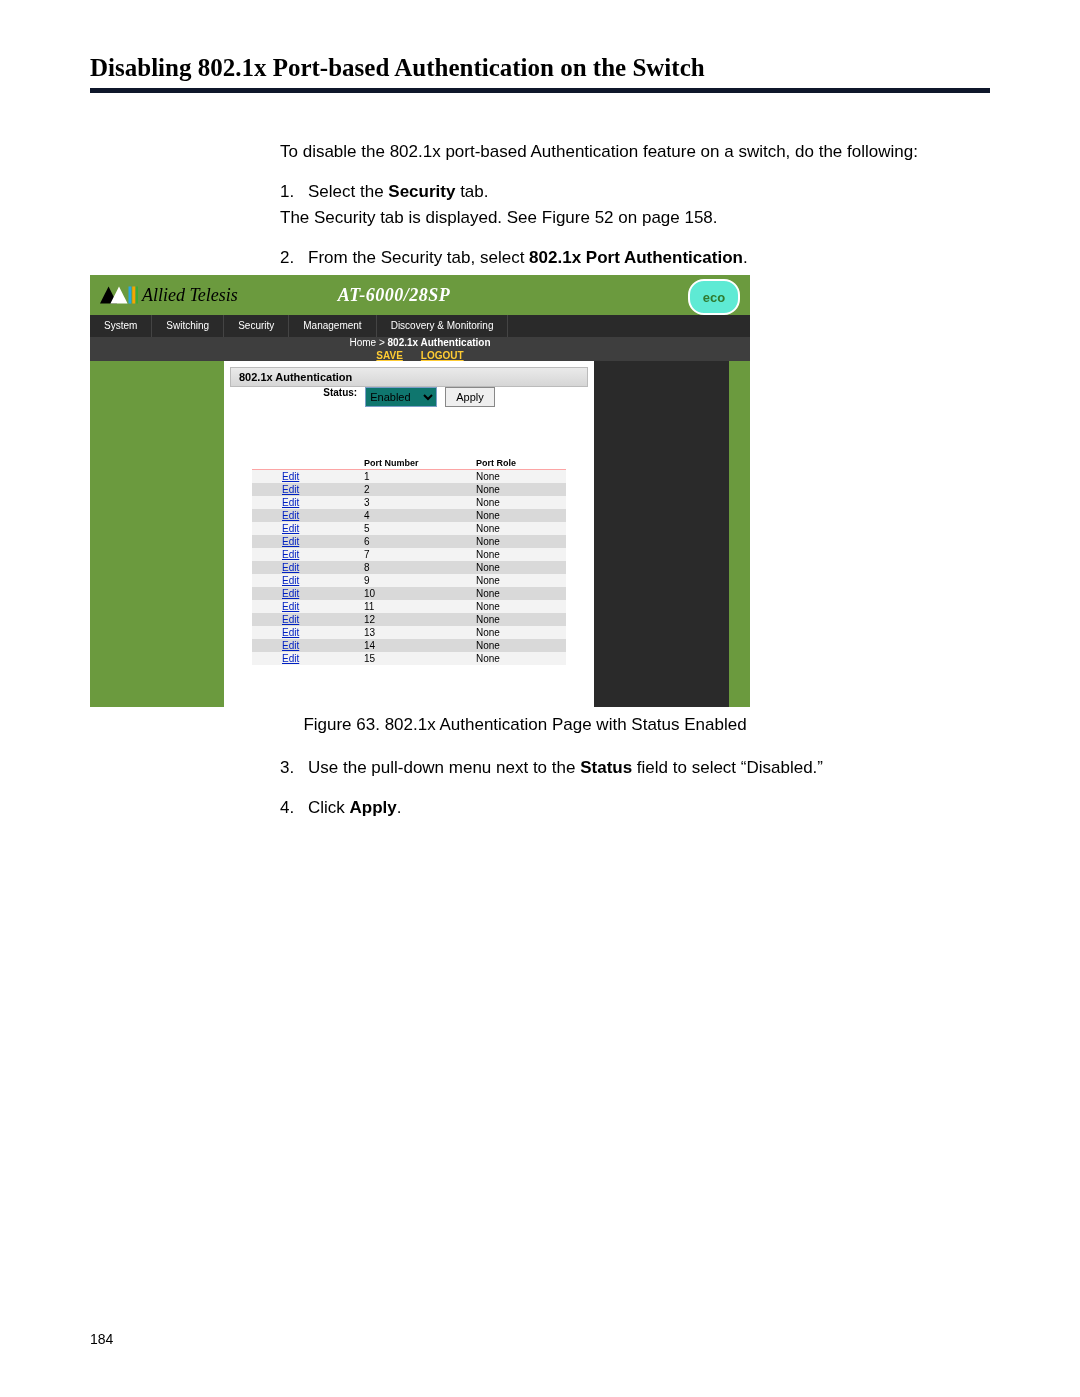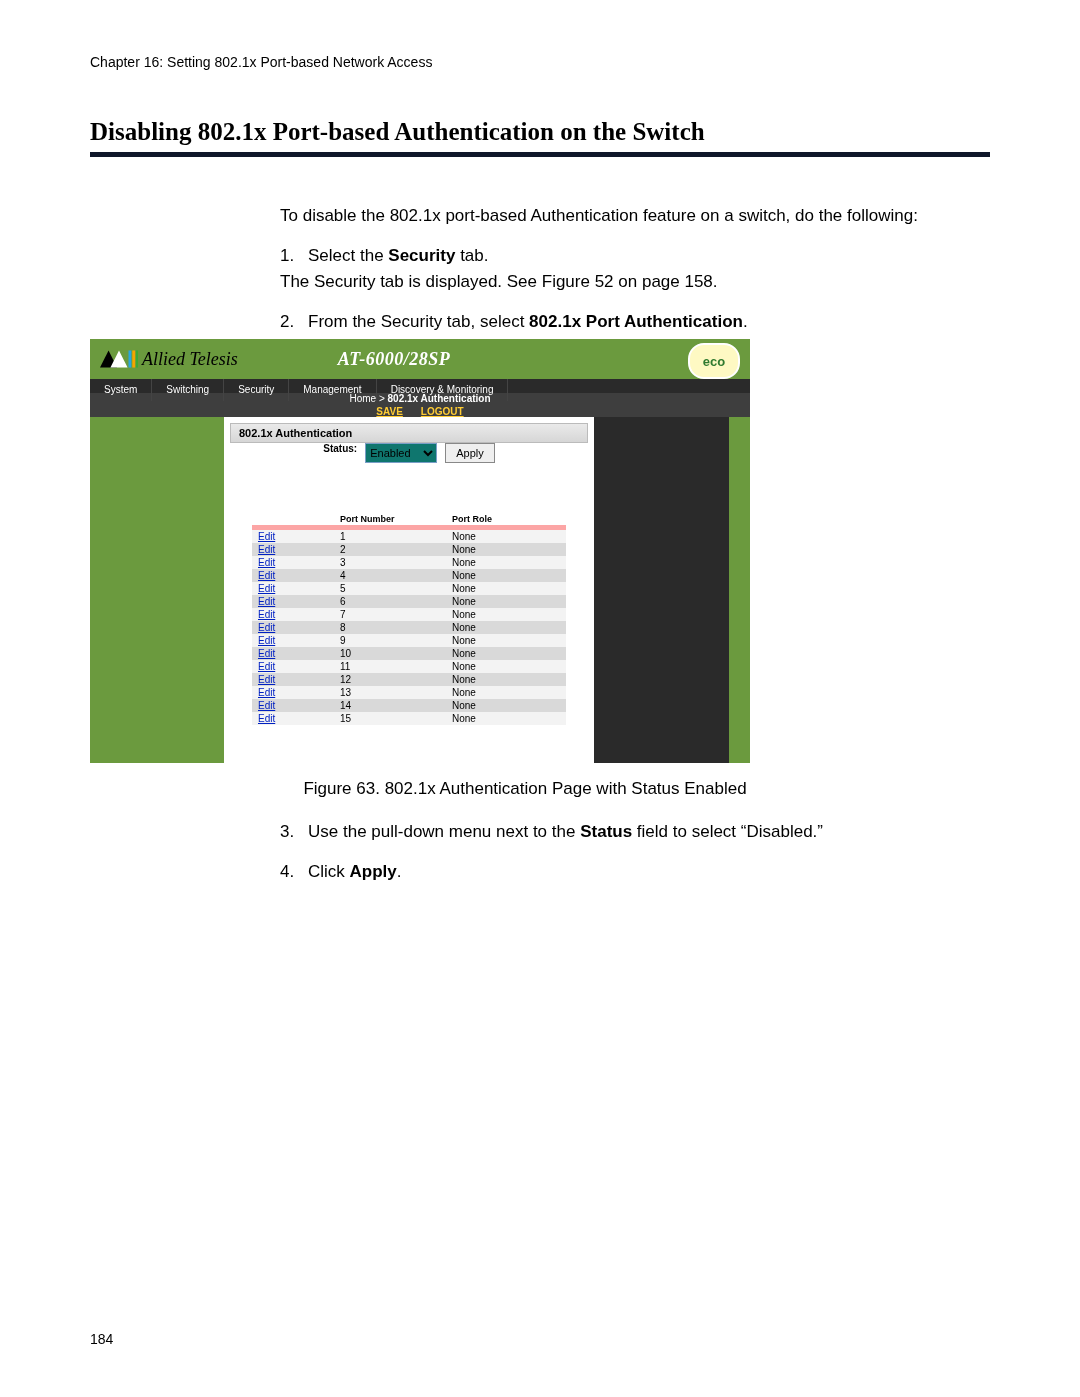--- a/index.html
+++ b/index.html
@@ -50,27 +50,27 @@
   }
   .at-logo { display:flex; align-items:center; gap:4px; }
   .at-mark { width:38px; height:18px; position:relative; }
   .at-mark svg { display:block; }
   .at-text { font: italic 18px Georgia, serif; color:#000; white-space:nowrap; }
   .at-model { font: bold italic 18px Georgia, serif; color:#fff; margin-left:100px; letter-spacing:0.5px; }
   .eco-badge {
     position:absolute; right:10px; top:4px;
     width:48px; height:32px;
     border:2px solid #fff; border-radius:16px;
-    background:#fef9c3;
+    background:#5eead4;
     display:flex; align-items:center; justify-content:center;
     font: bold 13px Arial; color:#2f7a2f;
   }
   .shot-menubar {
     background:#2a2a2a;
-    height:14px;
+    height:22px;
     display:flex;
     color:#fff;
     font-size:10px;
   }
   .shot-menubar .tab {
     padding:0 14px; height:22px; line-height:22px;
     border-right:1px solid #444;
   }
   .shot-breadcrumb-row {
     background:#3e3e3e;
@@ -105,40 +105,39 @@
   .status-row select {
     font: 11px Arial; height:20px; width:72px;
     border:1px solid #7a9ec7; background:#0f766e; color:#000;
   }
   .status-row button {
     font: 11px Arial; height:20px; padding:0 10px;
     border:1px solid #888; background:#efefef;
   }
   .port-table { margin:0 28px; }
   .pt-head, .pt-row { display:flex; }
-  .pt-head { font-weight:bold; font-size:9px; border-bottom:5px solid #fca5a5; }
+  .pt-head { font-weight:bold; font-size:9px; border-bottom:1px solid #fca5a5; }
   .pt-row { font-size:10px; }
   .pt-row:nth-child(even){ background:#d9d9d9; }
   .pt-row:nth-child(odd){ background:#f3f3f3; }
-  .col-edit { width:70px; padding:1px 6px; }
+  .col-edit { width:70px; padding:1px 6px;margin-left:24px; }
   .col-port { width:100px; padding:1px 6px; }
   .col-role { flex:1; padding:1px 6px; }
   .col-edit a { color:#0020c2; text-decoration:underline; font-size:10px; }
   .pt-head .col-edit { }
   .pt-head .col-port, .pt-head .col-role { }
 
   .caption { text-align:center; font:17px Arial; margin: 4px 0 22px 0; }
   .page-number { position:absolute; left:90px; bottom:50px; font:14px Arial; }
 </style>
 </head>
 <body>
 
 <div class="page">
 
-  <div class="page-header">Chapter 16: Setting 802.1x Port-based Network Access</div>
 
   <div class="section-title">Disabling 802.1x Port-based Authentication on the Switch</div>
 
   <div class="body-column">
 
     <p>To disable the 802.1x port-based Authentication feature on a switch, do the following:</p>
 
     <div class="num-row">
       <div class="num">1.</div>
       <div class="txt">

